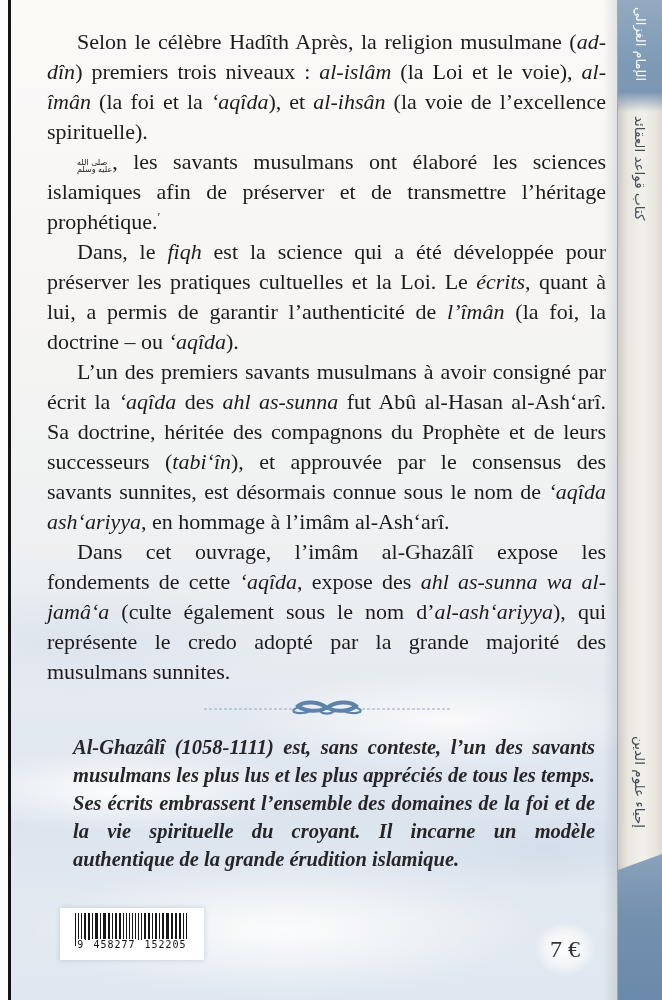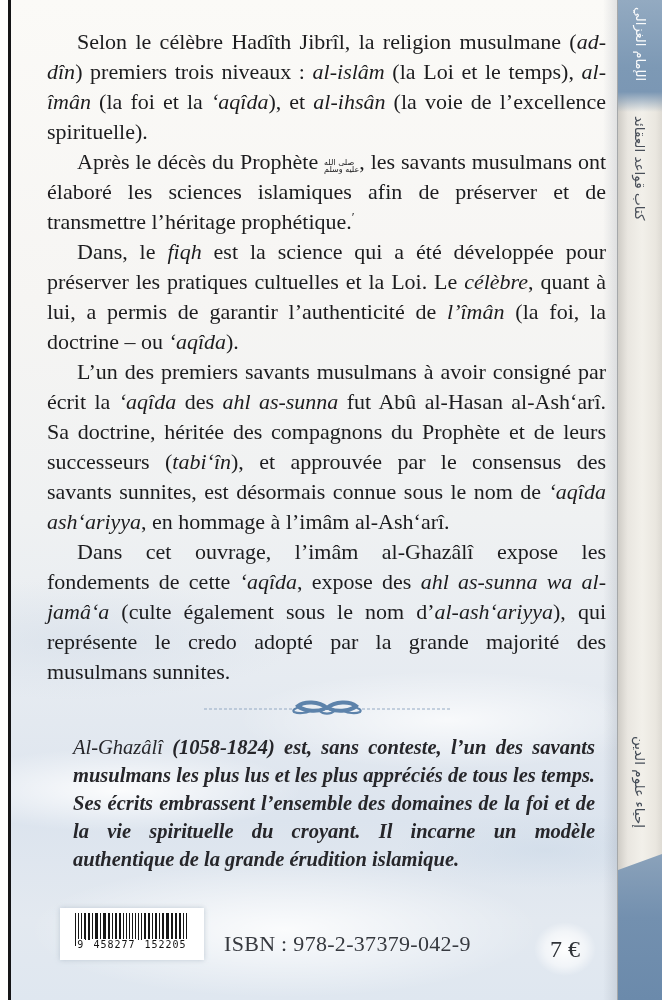--- a/index.html
+++ b/index.html
@@ -24,21 +24,21 @@
   .para em{font-style:italic;}
   .para sup{font-size:13px;line-height:0;vertical-align:super;}
   .pbuh{display:inline-block;direction:rtl;font-family:"DejaVu Sans",sans-serif;
         font-size:8px;line-height:7.5px;text-align:left;vertical-align:-3px;text-indent:0;
         color:#1c1c1e;}
   .pbuh span{display:block;}
 
   .divider-wrap{width:250px;margin:12px auto 10px;}
   .author{margin:4px 8px 0 26px;width:522px;font-style:italic;font-weight:600;
           font-size:20.5px;line-height:28px;color:#26262a;text-align:justify;}
-  .author strong{font-weight:400;font-style:italic;}
+  .author strong{font-weight:700;font-style:italic;}
 
   
   .barcode-box{position:absolute;left:60px;top:908px;width:144px;height:52px;background:#ffffff;
                box-shadow:0 0 5px rgba(170,182,196,0.7);display:flex;flex-direction:column;
                align-items:center;padding-top:5px;box-sizing:border-box;z-index:2;}
   .bars{display:flex;align-items:flex-start;height:33px;}
   .bars i{display:block;background:#161616;height:27px;margin-right:2px;}
   .bars i.tall{height:33px;}
   .bc-digits{display:flex;gap:7px;font-family:"DejaVu Sans Mono",monospace;font-size:10px;
              letter-spacing:1px;color:#111;margin-top:-7px;}
@@ -70,42 +70,42 @@
 </style>
 </head>
 <body>
 
 <div class="page">
   <div class="edge"></div>
 
   <div class="cover">
     <div class="content">
       <div>
-          <p class="para"><span>Selon le célèbre Hadîth Jibrîl, la religion musulmane (</span><em>ad-dîn</em><span>) premiers trois niveaux : </span><em>al-islâm</em><span> (la Loi et le temps), </span><em>al-îmân</em><span> (la foi et la </span><em>‘aqîda</em><span>), et </span><em>al-ihsân</em><span> (la voie de l’excellence spirituelle).</span></p>
-          <p class="para"><span>Après le décès du Prophète </span><span class="pbuh"><span>صلى الله</span><span>عليه وسلم</span></span><span>, les savants musulmans ont élaboré les sciences islamiques afin de préserver et de transmettre l’héritage prophétique.</span><sup>′</sup></p>
-          <p class="para"><span>Dans, le </span><em>fiqh</em><span> est la science qui a été développée pour préserver les pratiques cultuelles et la Loi. Le </span><em>célèbre</em><span>, quant à lui, a permis de garantir l’authenticité de </span><em>l’îmân</em><span> (la foi, la doctrine – ou </span><em>‘aqîda</em><span>).</span></p>
+          <p class="para"><span>Selon le célèbre Hadîth Après, la religion musulmane (</span><em>ad-dîn</em><span>) premiers trois niveaux : </span><em>al-islâm</em><span> (la Loi et le voie), </span><em>al-îmân</em><span> (la foi et la </span><em>‘aqîda</em><span>), et </span><em>al-ihsân</em><span> (la voie de l’excellence spirituelle).</span></p>
+          <p class="para"><span class="pbuh"><span>صلى الله</span><span>عليه وسلم</span></span><span>, les savants musulmans ont élaboré les sciences islamiques afin de préserver et de transmettre l’héritage prophétique.</span><sup>′</sup></p>
+          <p class="para"><span>Dans, le </span><em>fiqh</em><span> est la science qui a été développée pour préserver les pratiques cultuelles et la Loi. Le </span><em>écrits</em><span>, quant à lui, a permis de garantir l’authenticité de </span><em>l’îmân</em><span> (la foi, la doctrine – ou </span><em>‘aqîda</em><span>).</span></p>
           <p class="para"><span>L’un des premiers savants musulmans à avoir consigné par écrit la </span><em>‘aqîda</em><span> des </span><em>ahl as-sunna</em><span> fut Abû al-Hasan al-Ash‘arî. Sa doctrine, héritée des compagnons du Prophète et de leurs successeurs (</span><em>tabi‘în</em><span>), et approuvée par le consensus des savants sunnites, est désormais connue sous le nom de </span><em>‘aqîda ash‘ariyya</em><span>, en hommage à l’imâm al-Ash‘arî.</span></p>
           <p class="para"><span>Dans cet ouvrage, l’imâm al-Ghazâlî expose les fondements de cette </span><em>‘aqîda</em><span>, expose des </span><em>ahl as-sunna wa al-jamâ‘a</em><span> (culte également sous le nom d’</span><em>al-ash‘ariyya</em><span>), qui représente le credo adopté par la grande majorité des musulmans sunnites.</span></p>
         </div>
 
       <div class="divider-wrap">
         <svg width="250" height="20" viewBox="0 0 250 20">
           <line x1="2" y1="10" x2="90" y2="10" stroke="#93aac3" stroke-width="1.2" stroke-dasharray="3,2"></line>
           <line x1="160" y1="10" x2="248" y2="10" stroke="#93aac3" stroke-width="1.2" stroke-dasharray="3,2"></line>
           <g fill="none" stroke="#5d83ab" stroke-linecap="round">
             <path d="M125,9 C117,2 102,2 96,7 C101,12 114,13 122,10" stroke-width="4"></path>
             <path d="M99,8 C93,9 90,11 92,13 C97,15 104,14 108,12" stroke-width="2.2"></path>
             <path d="M125,9 C133,2 148,2 154,7 C149,12 136,13 128,10" stroke-width="4"></path>
             <path d="M151,8 C157,9 160,11 158,13 C153,15 146,14 142,12" stroke-width="2.2"></path>
             <path d="M118,12 C121,15.5 129,15.5 132,12" stroke-width="2.4"></path>
           </g>
         </svg>
       </div>
 
-      <div class="author"><strong>Al-Ghazâlî</strong><span> (1058-1824) est, sans conteste, l’un des savants musulmans les plus lus et les plus appréciés de tous les temps. Ses écrits embrassent l’ensemble des domaines de la foi et de la vie spirituelle du croyant. Il incarne un modèle authentique de la grande érudition islamique.</span></div>
+      <div class="author"><strong>Al-Ghazâlî</strong><span> (1058-1111) est, sans conteste, l’un des savants musulmans les plus lus et les plus appréciés de tous les temps. Ses écrits embrassent l’ensemble des domaines de la foi et de la vie spirituelle du croyant. Il incarne un modèle authentique de la grande érudition islamique.</span></div>
     </div>
   </div>
 
   <div class="barcode-box">
     <div class="bars">
         <i class="tall" style="width: 1px;"></i>
         <i class="tall" style="width: 1px;"></i>
         <i style="width: 1px;"></i>
         <i style="width: 2px;"></i>
         <i style="width: 2px;"></i>
@@ -137,21 +137,20 @@
         <i class="tall" style="width: 1px;"></i>
         <i class="tall" style="width: 1px;"></i>
       </div>
     <div class="bc-digits">
       <span>9</span>
       <span>458277</span>
       <span>152205</span>
     </div>
   </div>
 
-  <div class="isbn">ISBN : 978-2-37379-042-9</div>
 
   <div class="price-glow">
     <span class="price">7 €</span>
   </div>
 
   <div class="spine">
     <div class="spine-top"></div>
     <div class="spine-bottom"></div>
     <span class="spine-text st-top">الإمام الغزالي</span>
     <span class="spine-text st-mid">كتاب قواعد العقائد</span>

